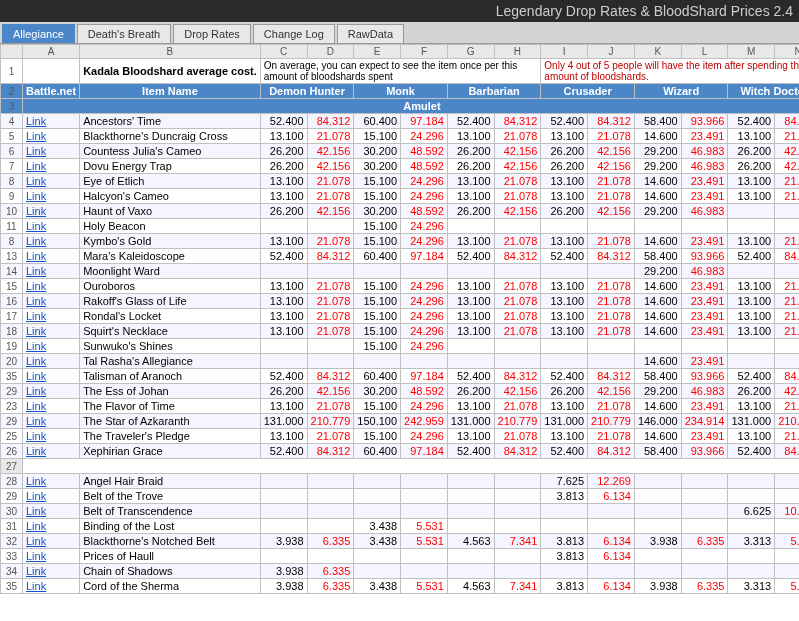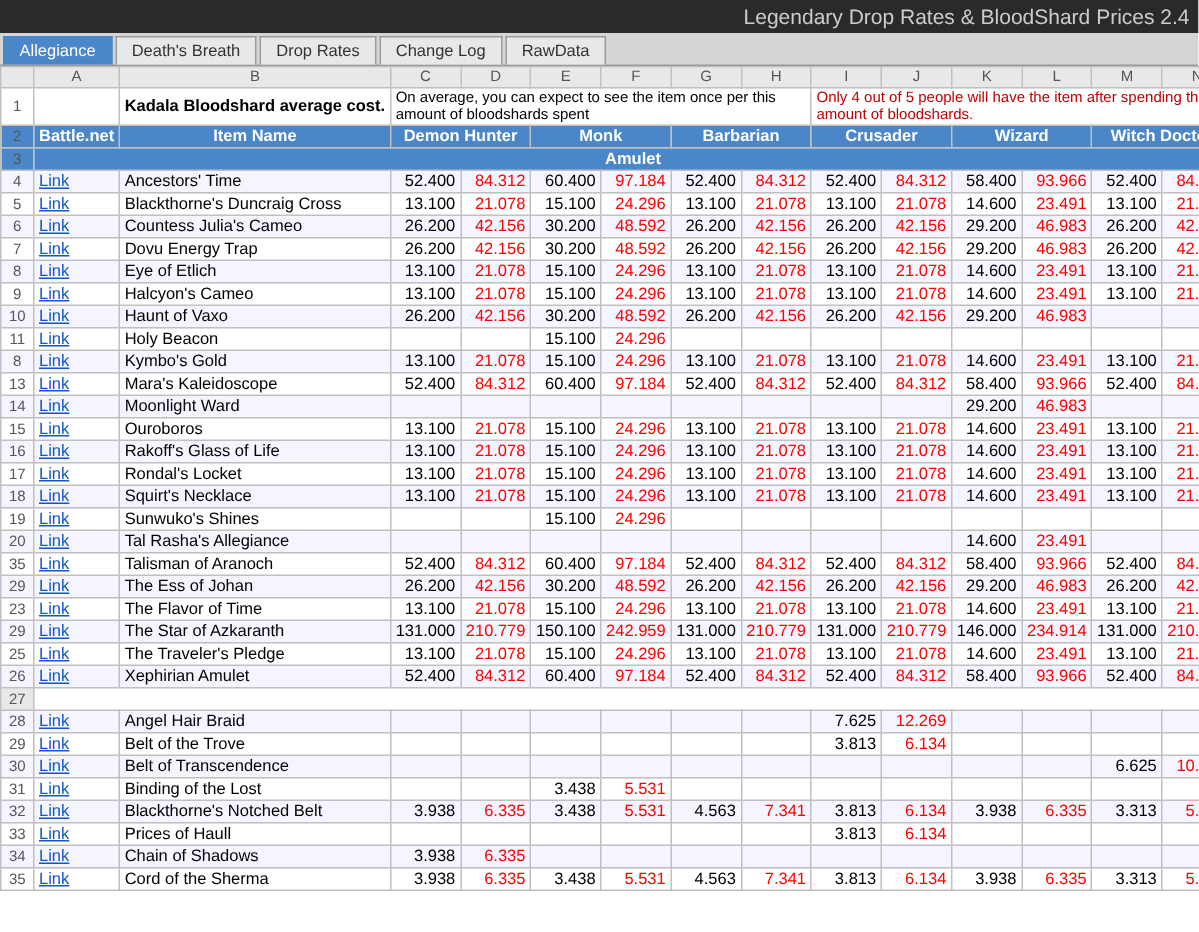--- a/index.html
+++ b/index.html
@@ -548,21 +548,21 @@
           <td style="text-align: right;">13.100</td>
           <td style="text-align: right; color: rgb(255, 0, 0);">21.078</td>
           <td style="text-align: right;">14.600</td>
           <td style="text-align: right; color: rgb(255, 0, 0);">23.491</td>
           <td style="text-align: right;">13.100</td>
           <td style="text-align: right; color: rgb(255, 0, 0);">21.078</td>
         </tr>
         <tr>
           <td class="row-num">26</td>
           <td><a href="#" style="color: rgb(17, 85, 204); text-decoration: underline;">Link</a></td>
-          <td style="color: rgb(0, 0, 0);">Xephirian Amulet</td>
+          <td style="color: rgb(0, 0, 0);">Xephirian Grace</td>
           <td style="text-align: right;">52.400</td>
           <td style="text-align: right; color: rgb(255, 0, 0);">84.312</td>
           <td style="text-align: right;">60.400</td>
           <td style="text-align: right; color: rgb(255, 0, 0);">97.184</td>
           <td style="text-align: right;">52.400</td>
           <td style="text-align: right; color: rgb(255, 0, 0);">84.312</td>
           <td style="text-align: right;">52.400</td>
           <td style="text-align: right; color: rgb(255, 0, 0);">84.312</td>
           <td style="text-align: right;">58.400</td>
           <td style="text-align: right; color: rgb(255, 0, 0);">93.966</td>

